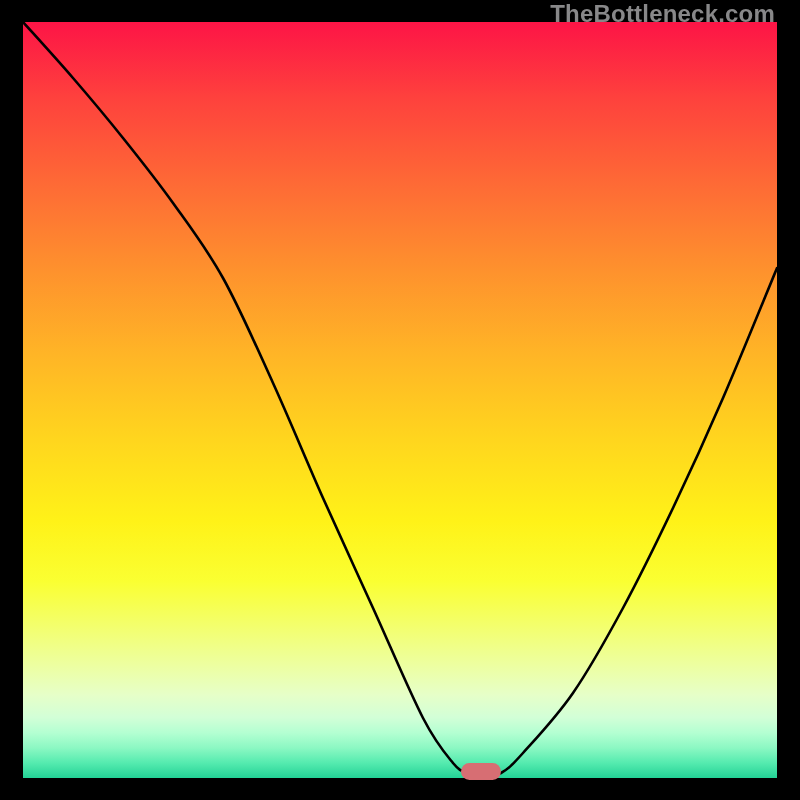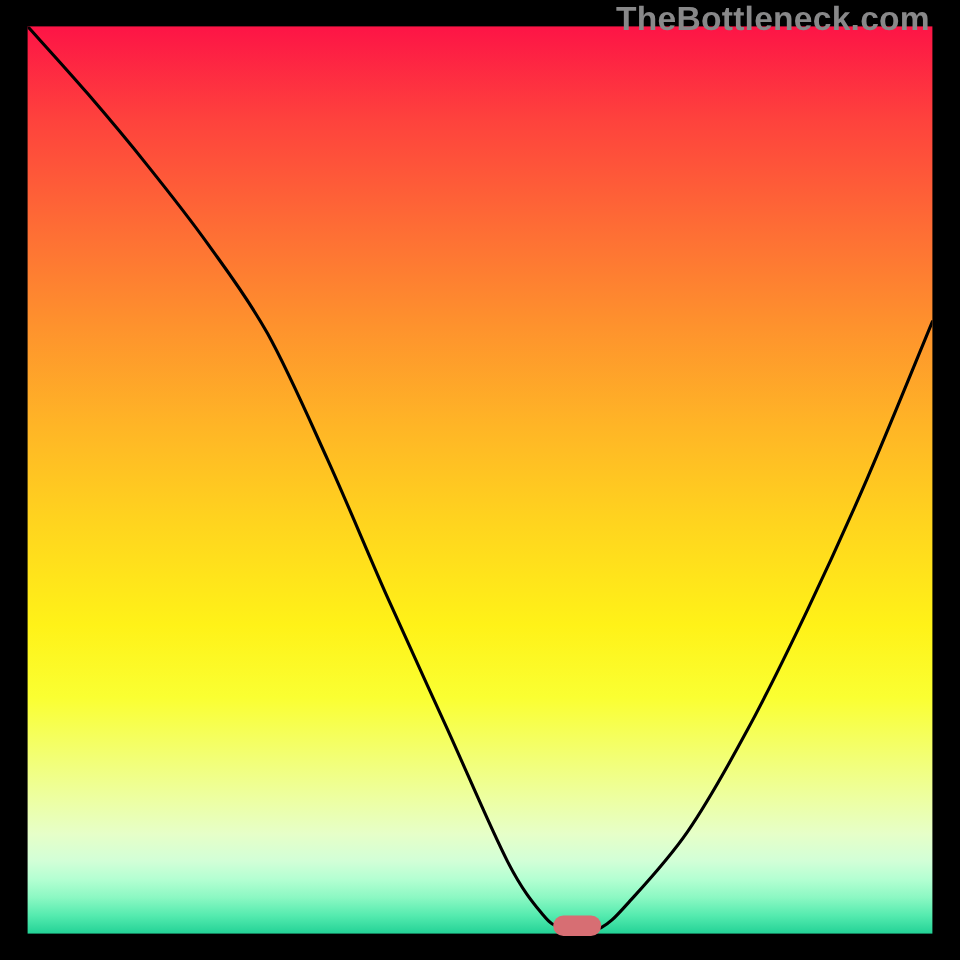--- a/index.html
+++ b/index.html
@@ -56,21 +56,21 @@
     width: 40px;
     height: 17px;
     border-radius: 9px;
     background: rgb(215, 110, 115);
   }
   .watermark {
     position: absolute;
     right: 25px;
     top: 0;
     font-family: Arial, Helvetica, sans-serif;
-    font-size: 28px;
+    font-size: 24px;
     font-weight: 600;
     color: rgb(136, 136, 137);
     letter-spacing: 0.2px;
   }
 </style>
 </head>
 <body>
 
 <div class="frame">
   <div class="plot-area"></div>

